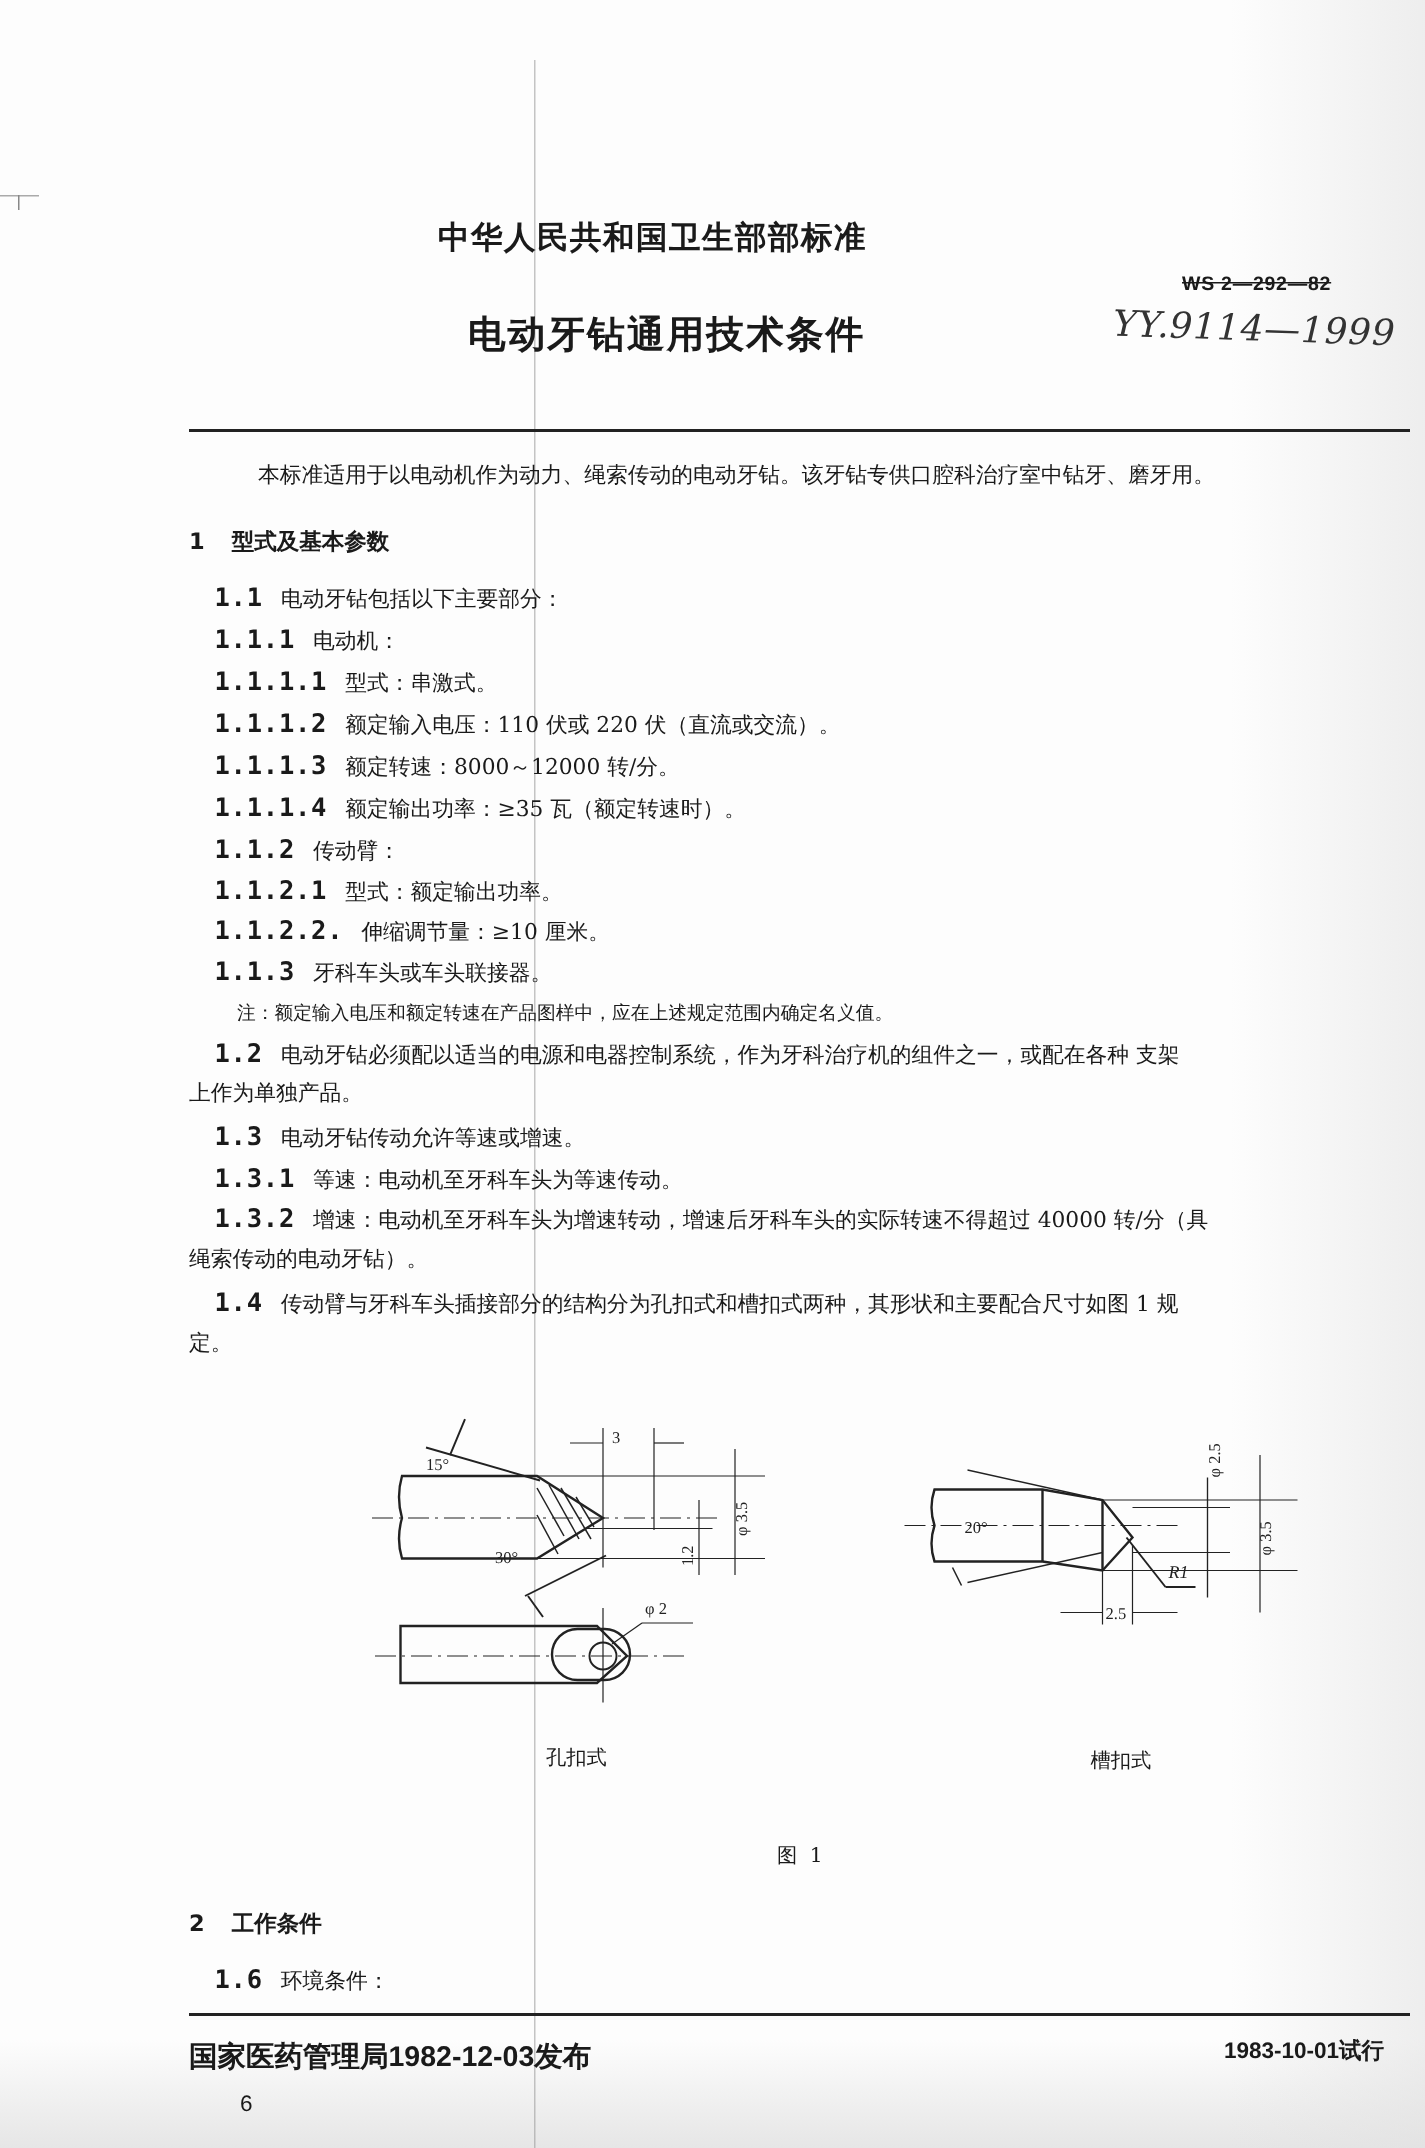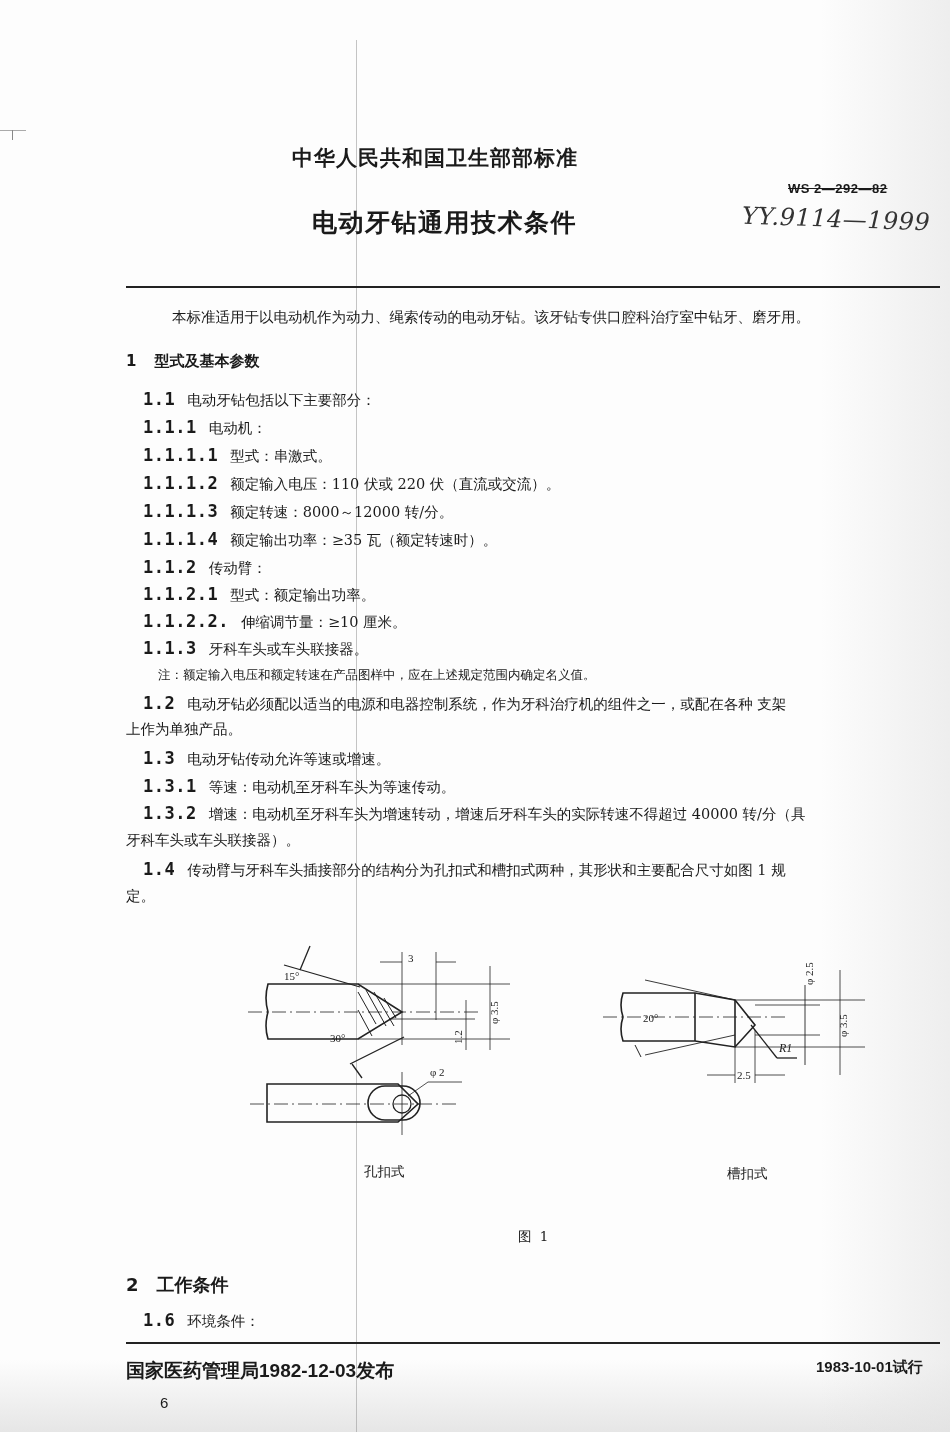--- a/index.html
+++ b/index.html
@@ -74,21 +74,21 @@
 <div class="abs body-text" style="left:143px; top:611px;"><span class="num">1.1.2.2.</span><span>伸缩调节量：≥10 厘米。</span></div>
 <div class="abs body-text" style="left:143px; top:638px;"><span class="num">1.1.3</span><span>牙科车头或车头联接器。</span></div>
 <div class="abs body-text note" style="left:158px; top:665px;text-align:right;">注：额定输入电压和额定转速在产品图样中，应在上述规定范围内确定名义值。</div>
 
 <div class="abs body-text" style="left:143px; top:693px;"><span class="num">1.2</span><span>电动牙钻必须配以适当的电源和电器控制系统，作为牙科治疗机的组件之一，或配在各种 支架</span></div>
 <div class="abs body-text" style="left:126px; top:719px;">上作为单独产品。</div>
 
 <div class="abs body-text" style="left:143px; top:748px;"><span class="num">1.3</span><span>电动牙钻传动允许等速或增速。</span></div>
 <div class="abs body-text" style="left:143px; top:776px;"><span class="num">1.3.1</span><span>等速：电动机至牙科车头为等速传动。</span></div>
 <div class="abs body-text" style="left:143px; top:803px;"><span class="num">1.3.2</span><span>增速：电动机至牙科车头为增速转动，增速后牙科车头的实际转速不得超过 40000 转/分（具</span></div>
-<div class="abs body-text" style="left:126px; top:830px;">牙科车头或车头联接器）。</div>
+<div class="abs body-text" style="left:126px; top:830px;">绳索传动的电动牙钻）。</div>
 
 <div class="abs body-text" style="left:143px; top:859px;"><span class="num">1.4</span><span>传动臂与牙科车头插接部分的结构分为孔扣式和槽扣式两种，其形状和主要配合尺寸如图 1 规</span></div>
 <div class="abs body-text" style="left:126px; top:886px;">定。</div>
 
 <svg class="abs" style="left:240px; top:940px;" width="290" height="200" viewBox="0 0 290 200" fill="none" stroke="#222" stroke-width="1.3">
 
   <path d="M28 44 L118 44 L162 72 L118 99 L28 99 Q24 86 28 72 Q24 58 28 44 Z" stroke-width="1.6"></path>
   <line x1="8" y1="72" x2="240" y2="72" stroke-width="0.8" stroke-dasharray="14 4 2 4"></line>
 
   <g stroke-width="1">
@@ -153,21 +153,21 @@
   <text x="48" y="67" font-size="11" fill="#222" stroke="none">20°</text>
   <text x="218" y="30" font-size="11" fill="#222" stroke="none" transform="rotate(-90 218 30)">φ 2.5</text>
   <text x="252" y="82" font-size="11" fill="#222" stroke="none" transform="rotate(-90 252 82)">φ 3.5</text>
   <text x="184" y="97" font-size="12" font-style="italic" fill="#222" stroke="none">R1</text>
   <text x="142" y="124" font-size="11" fill="#222" stroke="none">2.5</text>
 </svg>
 <div class="abs fig-caption" style="left:727px; top:1165px;">槽扣式</div>
 
 <div class="abs fig-caption" style="left:518px; top:1228px; letter-spacing:2px;">图  1</div>
 
-<div class="abs bold" style="left:126px; top:1273px; font-size:18px;">
+<div class="abs bold" style="left:126px; top:1273px; font-size:15px;">
   <span style="margin-right:18px;">2</span><span>工作条件</span>
 </div>
 <div class="abs body-text" style="left:143px; top:1310px;"><span class="num">1.6</span><span>环境条件：</span></div>
 
 <div class="abs rule-bottom"></div>
 <div class="abs footer-left">国家医药管理局1982-12-03发布</div>
 <div class="abs footer-right">1983-10-01试行</div>
 <div class="abs page-num">6</div>
 
 </body></html>

